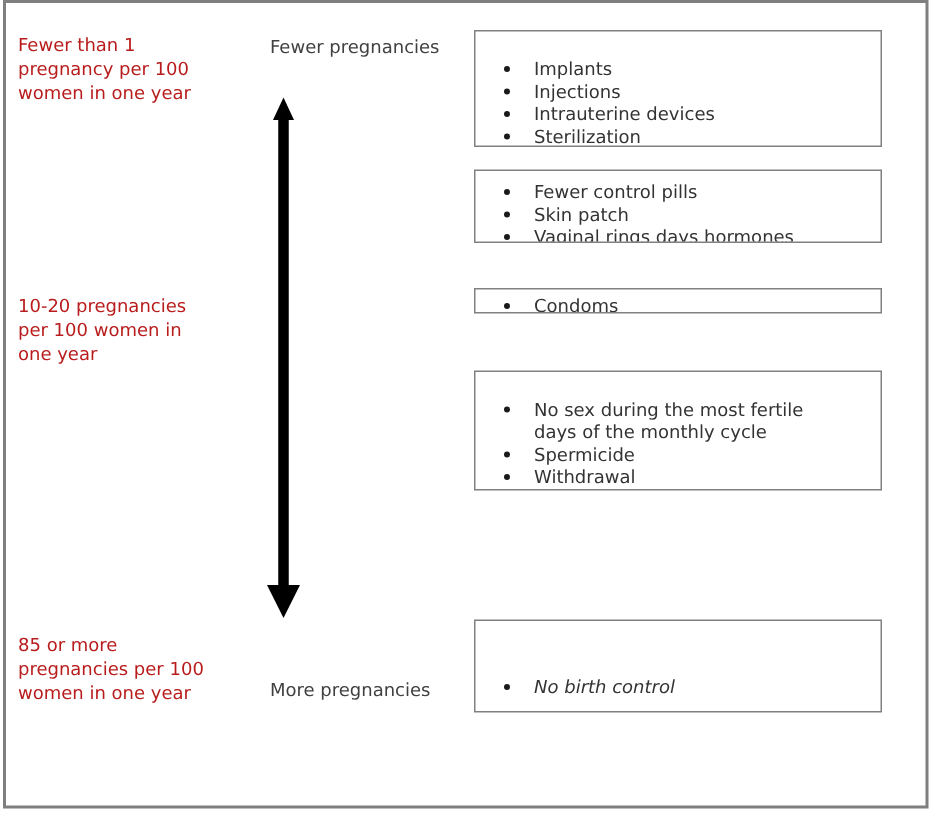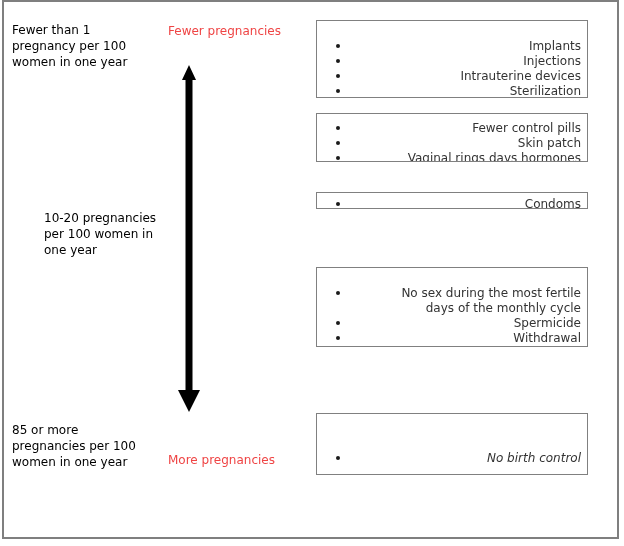--- a/index.html
+++ b/index.html
@@ -18,66 +18,65 @@
     width: 613px; height: 535px;
     border: 2px solid #7f7f7f;
     background: #ffffff;
   }
   .rate-label {
     position: absolute;
     left: 12px;
     font-size: 12px;
     line-height: 16px;
     white-space: pre-line;
-    color: #000000;
+    color: #b91c1c;
   }
   .rate-1 { top: 22px; }
-  .rate-2 { top: 210px; margin-left: 32px; }
+  .rate-2 { top: 196px; }
   .rate-3 { top: 422px; }
   .axis-label {
     position: absolute;
-    left: 168px;
+    left: 180px;
     font-size: 12px;
     line-height: 16px;
-    color: #ef4444;
+    color: #404040;
     white-space: nowrap;
   }
   .axis-top { top: 23px; }
   .axis-bottom { top: 452px; }
   .arrow-svg {
     position: absolute;
     left: 168px; top: 60px;
   }
   .method-box {
     position: absolute;
     left: 316px;
     width: 272px;
     border: 1px solid #808080;
     background: #ffffff;
     box-sizing: border-box;
     overflow: hidden;
   }
   .box-1 { top: 20px;  height: 78px; }
   .box-2 { top: 113px; height: 49px; }
   .box-3 { top: 192px; height: 17px; }
-  .box-4 { top: 267px; height: 80px; }
+  .box-4 { top: 247px; height: 80px; }
   .box-5 { top: 413px; height: 62px; font-style: italic; }
   .box-1 ul { padding-top: 18px; }
   .box-2 ul { padding-top: 7px; }
   .box-3 ul { padding-top: 4px; }
   .box-4 ul { padding-top: 18px; }
   .box-5 ul { padding-top: 37px; }
   .method-box ul {
     margin: 0;
     padding-left: 0;
     padding-right: 6px;
     list-style: none;
     font-size: 12px;
     line-height: 15px;
-    text-align: right;
   }
   .method-box li {
     position: relative;
     padding-left: 39px;
     white-space: pre-line;
     color: #333333;
   }
   .method-box li::before {
     content: '';
     position: absolute;

